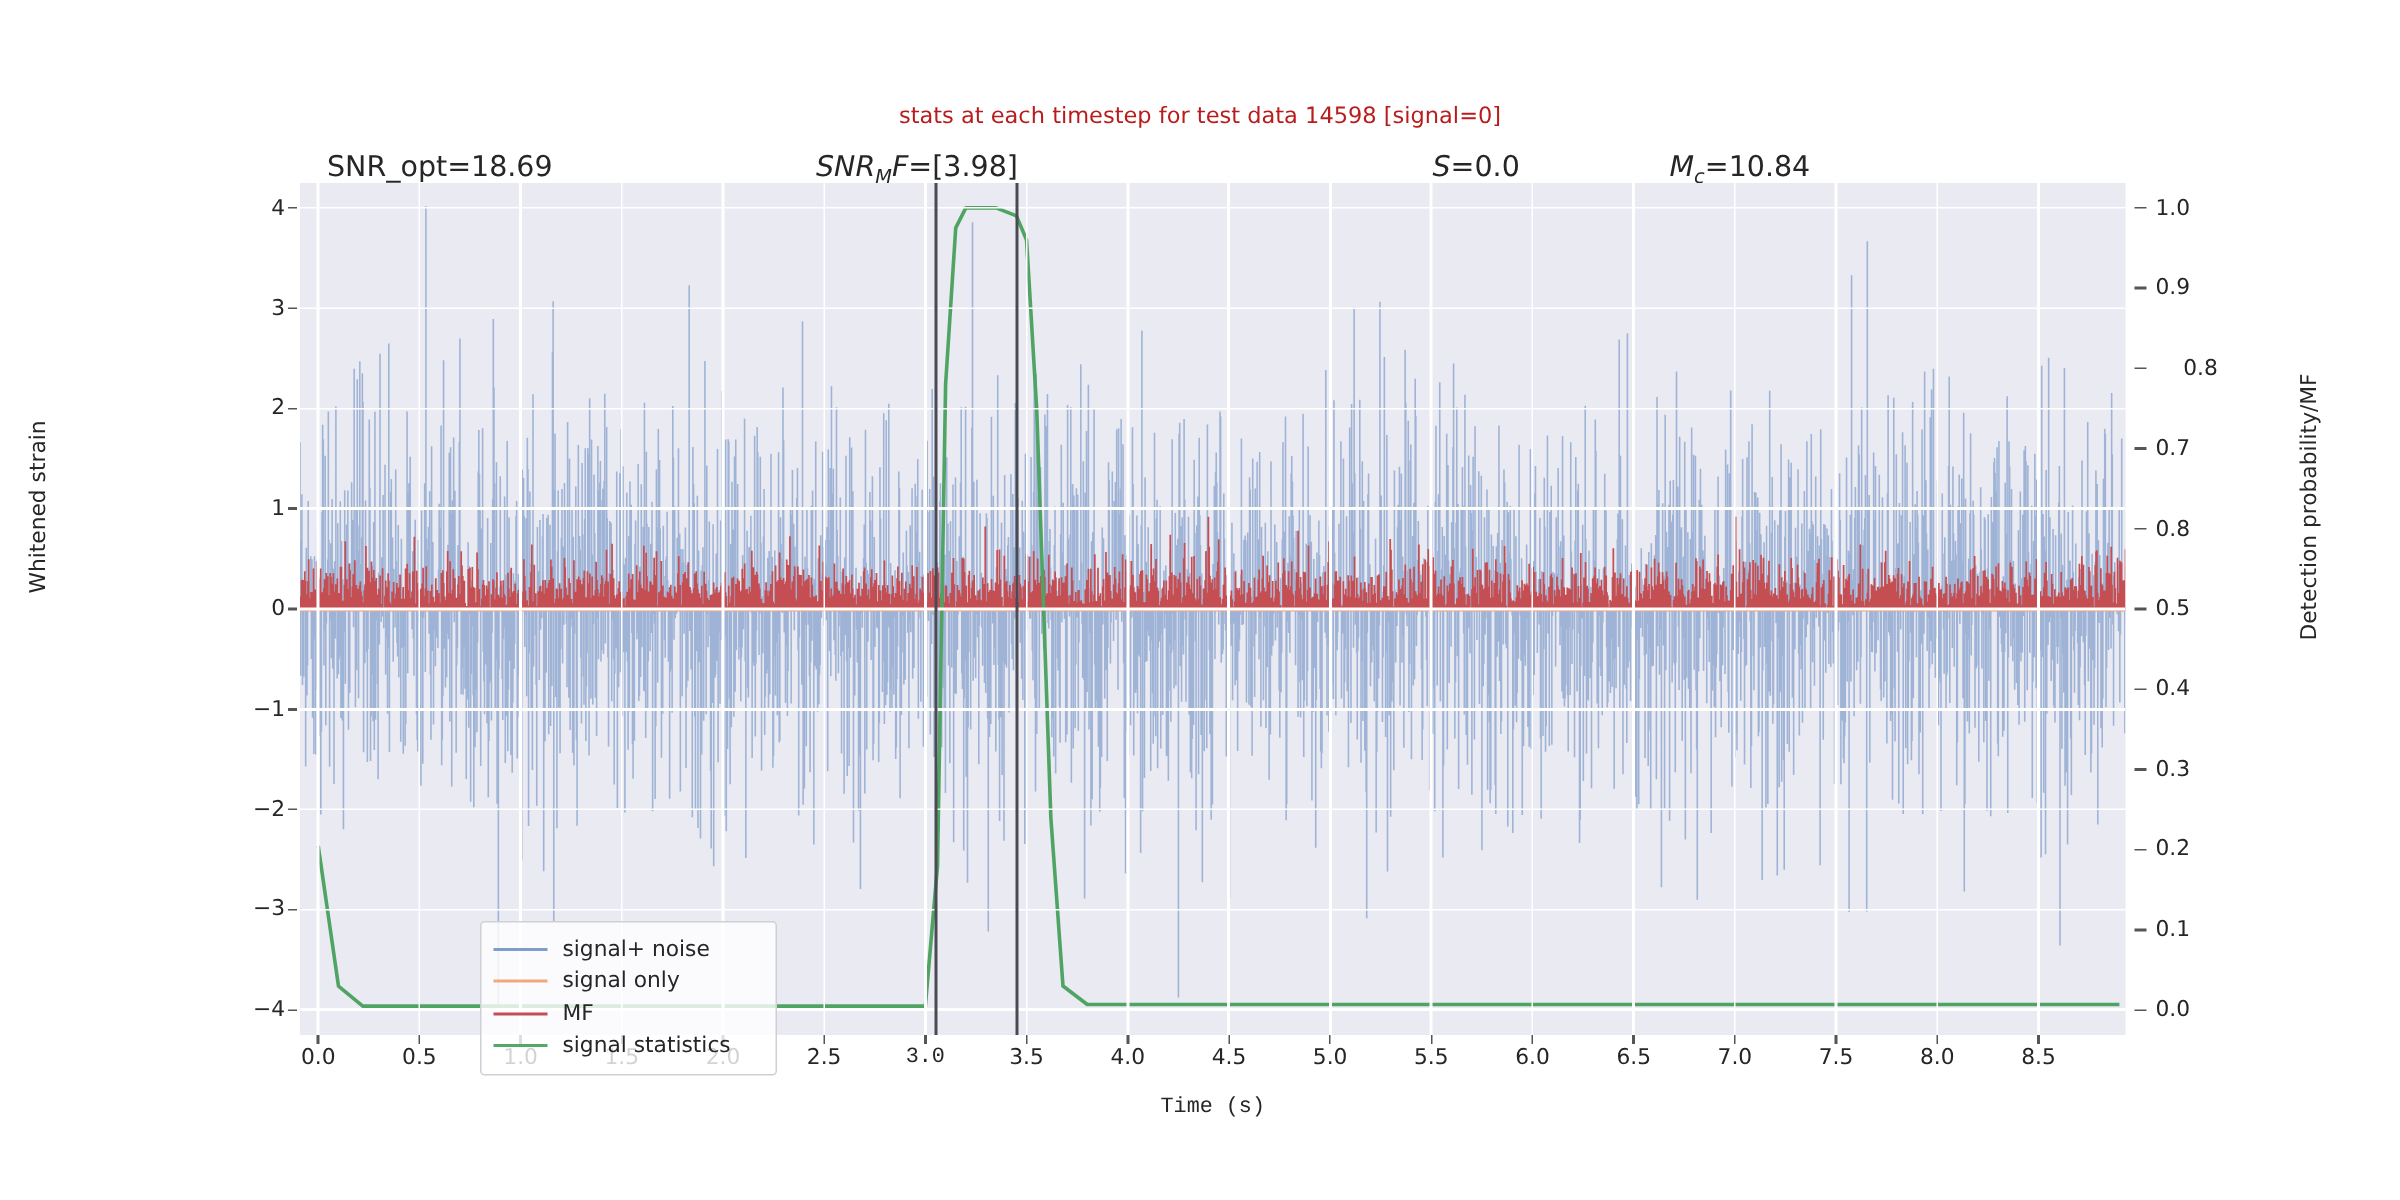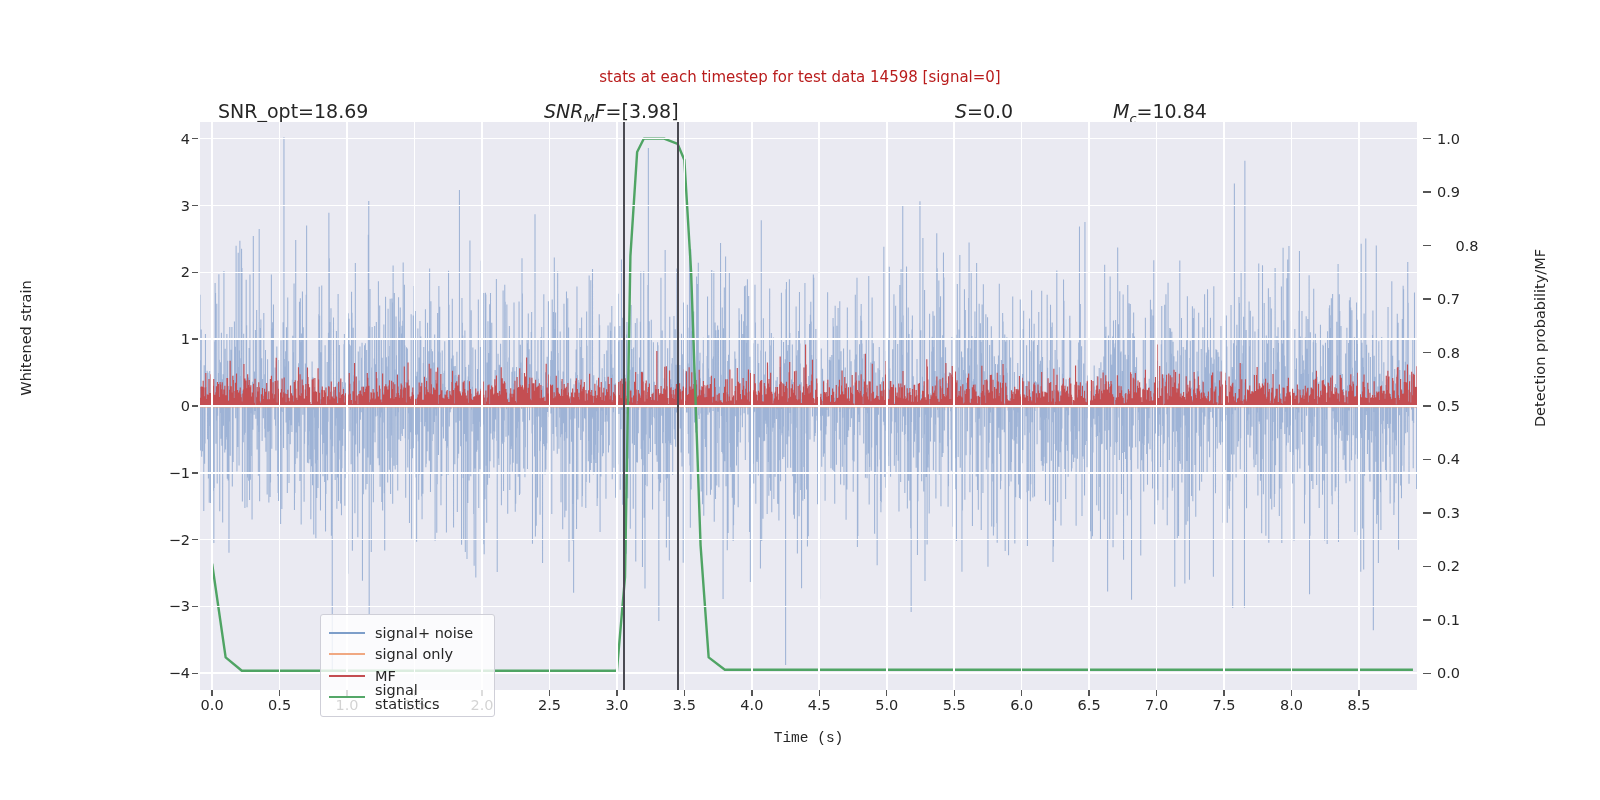--- a/index.html
+++ b/index.html
@@ -47,21 +47,21 @@
   .axis-label-x{
     position:absolute;left:200px;top:730px;width:1217px;text-align:center;
     font-size:14.5px;color:#262626;font-family:Liberation Mono, monospace;
   }
   .annot{
     position:absolute;top:100px;font-size:19px;color:#262626;white-space:nowrap;
   }
   .annot .mi{font-style:italic;}
   .annot sub{font-size:0.68em;font-style:italic;}
   .legend{
-    position:absolute;left:320px;top:614px;width:175px;
+    position:absolute;left:320px;top:614px;width:198px;
     background:rgba(255,255,255,0.80);
     border:1px solid #cfcfd8;border-radius:3px;
     padding:7px 8px 8px 8px;box-sizing:border-box;
   }
   .legend-row{display:flex;align-items:center;height:21.5px;}
   .legend-swatch{width:36px;height:2.3px;margin-right:10px;flex:none;}
   .legend-text{font-size:14.5px;color:#262626;line-height:1;}
   svg{display:block;}
 </style>
 </head>
@@ -173,21 +173,21 @@
       <div class="xtick-label" style="left: 279.604px;">0.5</div>
       <div class="xtick-mark" style="left: 278.904px;"></div>
       <div class="xtick-label" style="left: 347.065px;">1.0</div>
       <div class="xtick-mark" style="left: 346.365px;"></div>
       <div class="xtick-label" style="left: 414.527px;">1.5</div>
       <div class="xtick-mark" style="left: 413.827px;"></div>
       <div class="xtick-label" style="left: 481.988px;">2.0</div>
       <div class="xtick-mark" style="left: 481.288px;"></div>
       <div class="xtick-label" style="left: 549.449px;">2.5</div>
       <div class="xtick-mark" style="left: 548.749px;"></div>
-      <div class="xtick-label" style="left: 616.91px;">3.0</div>
+      <div class="xtick-label" style="left: 616.91px; font-family: Liberation Mono, monospace;">3.0</div>
       <div class="xtick-mark" style="left: 616.21px;"></div>
       <div class="xtick-label" style="left: 684.371px;">3.5</div>
       <div class="xtick-mark" style="left: 683.671px;"></div>
       <div class="xtick-label" style="left: 751.833px;">4.0</div>
       <div class="xtick-mark" style="left: 751.133px;"></div>
       <div class="xtick-label" style="left: 819.294px;">4.5</div>
       <div class="xtick-mark" style="left: 818.594px;"></div>
       <div class="xtick-label" style="left: 886.755px;">5.0</div>
       <div class="xtick-mark" style="left: 886.055px;"></div>
       <div class="xtick-label" style="left: 954.216px;">5.5</div>

